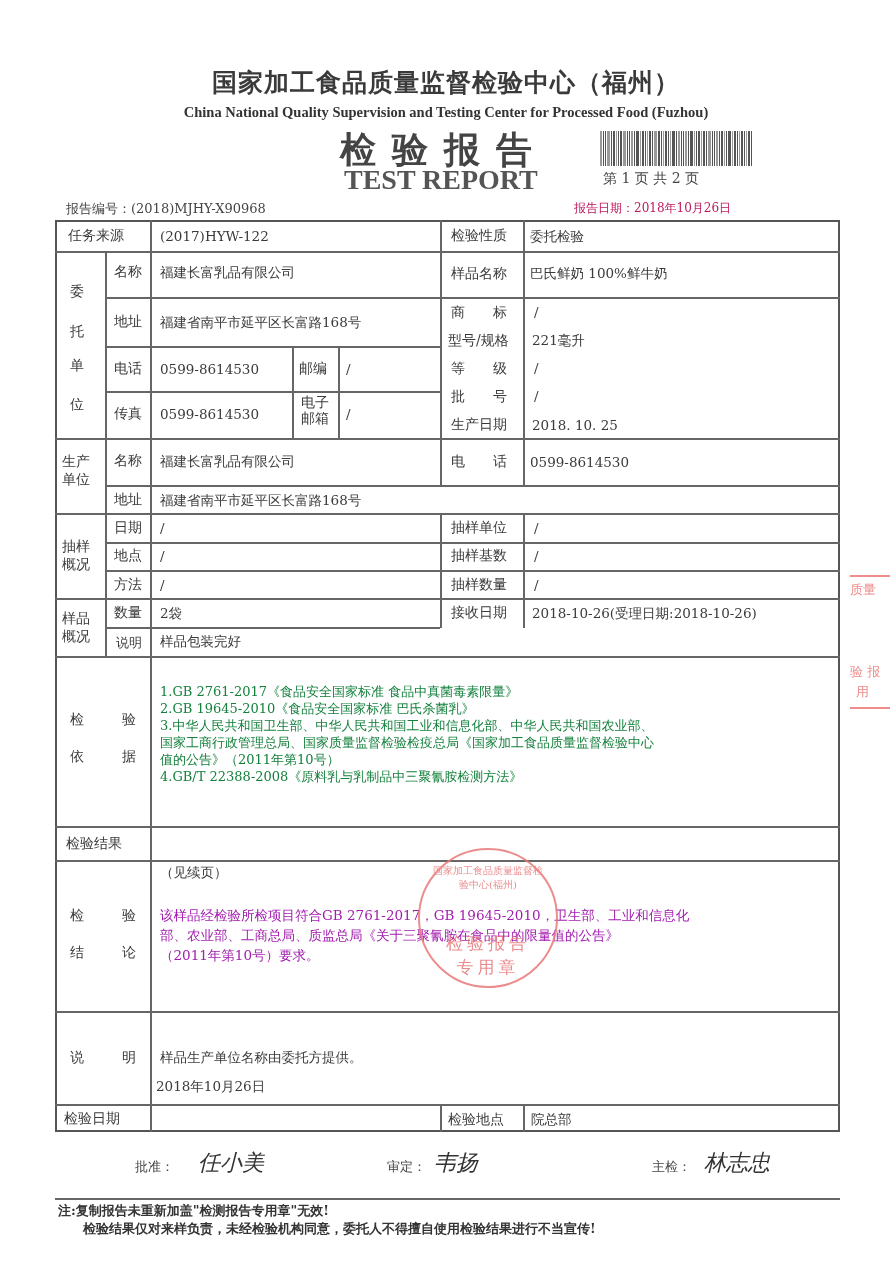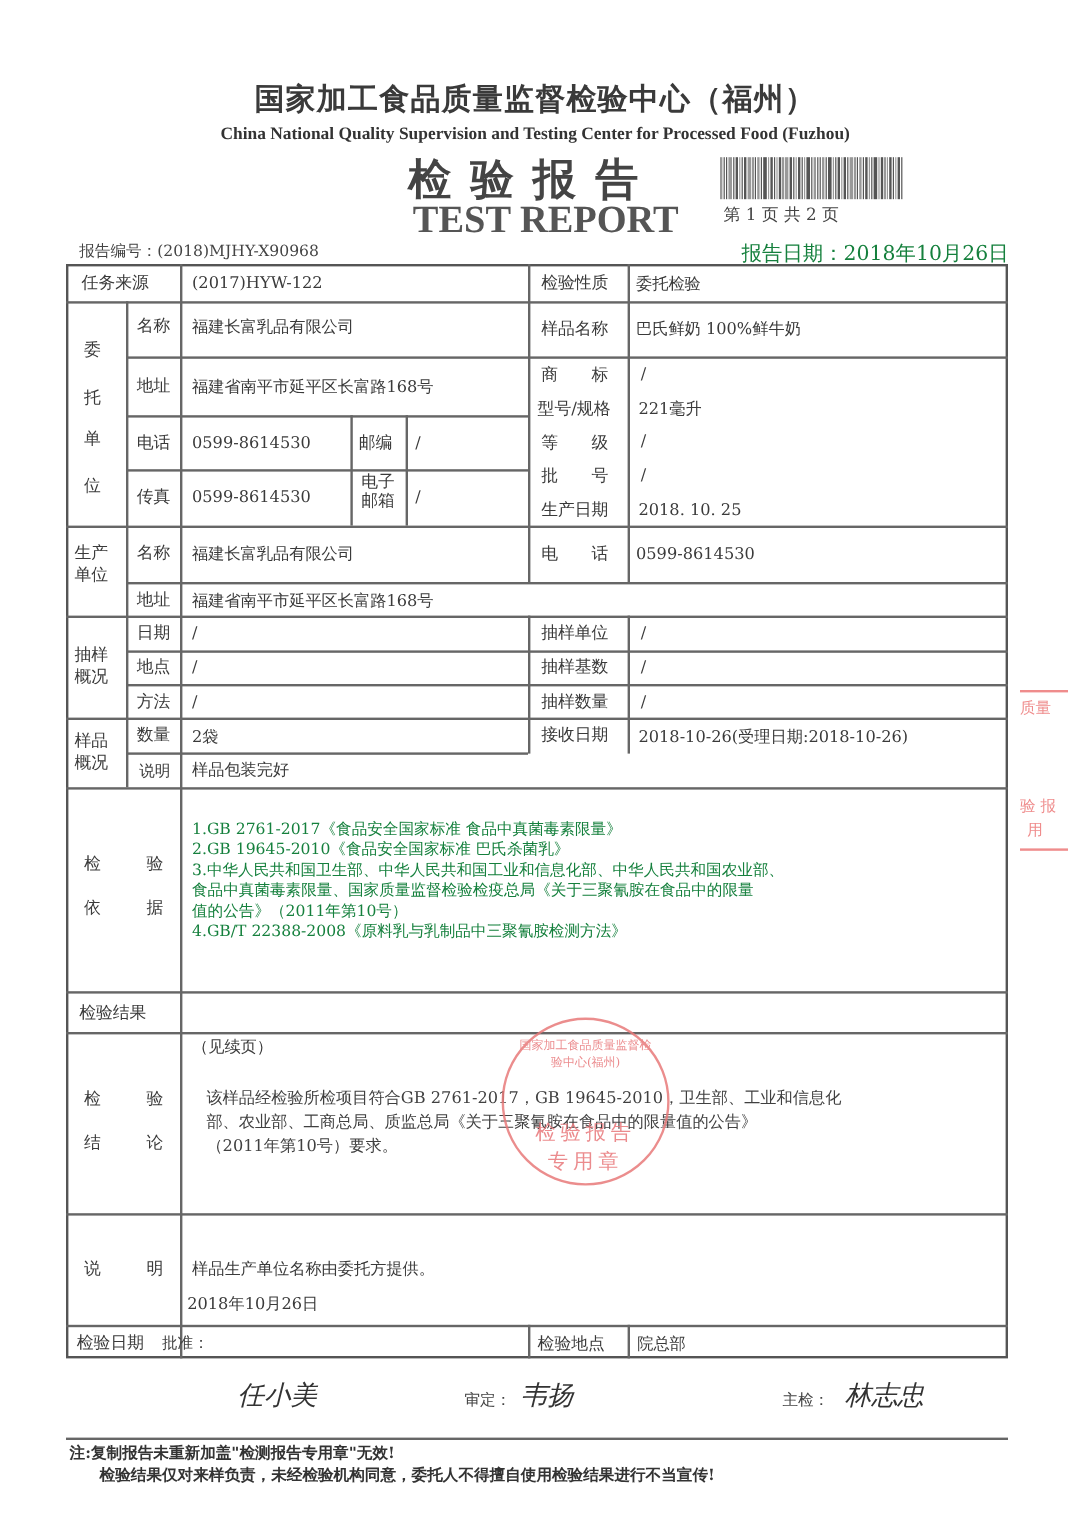--- a/index.html
+++ b/index.html
@@ -5,37 +5,37 @@
   html, body { margin: 0; padding: 0; background: #ffffff; }
   body { width: 892px; height: 1261px; position: relative; overflow: hidden;
          font-family: "DejaVu Serif", "Liberation Serif", serif; color: #333; }
   .abs { position: absolute; }
   .title-cn { left: 0; width: 892px; top: 66px; text-align: center; font-size: 25px; font-weight: bold;
               letter-spacing: 1px; color: #3a3a3a; font-family: "DejaVu Sans", sans-serif; }
   .title-en { left: 0; width: 892px; top: 104px; text-align: center; font-size: 14.5px; font-weight: bold;
               color: #333; font-family: "Liberation Serif", serif; }
   .report-cn { left: 340px; top: 126px; font-size: 36px; letter-spacing: 16px; color: #444;
                font-family: "DejaVu Sans", sans-serif; font-weight: bold; }
-  .report-en { left: 344px; top: 164px; font-size: 32px; font-weight: bold; color: #555;
+  .report-en { left: 344px; top: 164px; font-size: 28px; font-weight: bold; color: #555;
                font-family: "Liberation Serif", serif; letter-spacing: 0px; }
   .barcode { left: 600px; top: 131px; width: 195px; height: 35px; display: flex; gap: 1px; }
   .barcode span { display: block; background: #555; height: 100%; }
   .page-info { left: 603px; top: 170px; font-size: 14px; color: #444; }
   .report-no { left: 66px; top: 200px; font-size: 13px; color: #444; }
-  .report-date { left: 618px; top: 200px; font-size: 17px; color: #15803d; }
+  .report-date { left: 574px; top: 200px; font-size: 12px; color: #be185d; }
 
   .frame { left: 55px; top: 220px; width: 785px; height: 912px; border: 2px solid #555; box-sizing: border-box; }
   .line-h { position: absolute; height: 1.5px; background: #666; }
   .line-v { position: absolute; width: 1.5px; background: #666; }
   .cell { position: absolute; font-size: 13.5px; color: #3a3a3a; white-space: nowrap; }
   .lbl { font-size: 14px; }
   .vlbl { position: absolute; font-size: 14px; color: #3a3a3a; text-align: center; }
 
   .basis-text { position: absolute; left: 160px; top: 683px; font-size: 13px; line-height: 17px; color: #15803d; }
-  .concl-text { position: absolute; left: 172px; top: 905px; font-size: 13.5px; line-height: 20px; color: #404040; width: 560px; }
+  .concl-text { position: absolute; left: 160px; top: 905px; font-size: 13.5px; line-height: 20px; color: #a21caf; width: 560px; }
 
   .seal { position: absolute; left: 418px; top: 848px; width: 140px; height: 140px; border: 2px solid #e87a7a;
           border-radius: 50%; box-sizing: border-box; color: #e8777a; opacity: 0.85; }
   .seal .arc { position: absolute; left: 12px; top: 14px; width: 112px; text-align: center; font-size: 10px; }
   .seal .l1 { position: absolute; left: 0; width: 136px; top: 82px; text-align: center; font-size: 17px; letter-spacing: 4px; }
   .seal .l2 { position: absolute; left: 0; width: 136px; top: 106px; text-align: center; font-size: 17px; letter-spacing: 4px; }
 
   .side-seal { position: absolute; left: 846px; top: 567px; width: 46px; height: 146px; color: #ef8c8c; font-size: 13px; }
   .side-seal .s1 { position: absolute; top: 14px; left: 4px; }
   .side-seal .s2 { position: absolute; top: 96px; left: 4px; }
@@ -230,21 +230,21 @@
 <div class="cell" style="left:160px;top:633px">样品包装完好</div>
 
 <div class="vlbl" style="left:70px;top:711px">检</div>
 <div class="vlbl" style="left:122px;top:711px">验</div>
 <div class="vlbl" style="left:70px;top:748px">依</div>
 <div class="vlbl" style="left:122px;top:748px">据</div>
 <div class="basis-text">
   <div>1.GB 2761-2017《食品安全国家标准 食品中真菌毒素限量》</div>
   <div>2.GB 19645-2010《食品安全国家标准 巴氏杀菌乳》</div>
   <div>3.中华人民共和国卫生部、中华人民共和国工业和信息化部、中华人民共和国农业部、</div>
-  <div>食品中真菌毒素限量、国家质量监督检验检疫总局《关于三聚氰胺在食品中的限量</div>
+  <div>国家工商行政管理总局、国家质量监督检验检疫总局《国家加工食品质量监督检验中心</div>
   <div>值的公告》（2011年第10号）</div>
   <div>4.GB/T 22388-2008《原料乳与乳制品中三聚氰胺检测方法》</div>
 </div>
 
 <div class="cell lbl" style="left:66px;top:835px">检验结果</div>
 <div class="cell" style="left:160px;top:864px">（见续页）</div>
 
 <div class="vlbl" style="left:70px;top:907px">检</div>
 <div class="vlbl" style="left:122px;top:907px">验</div>
 <div class="vlbl" style="left:70px;top:944px">结</div>
@@ -271,21 +271,21 @@
 
 <div class="vlbl" style="left:70px;top:1049px">说</div>
 <div class="vlbl" style="left:122px;top:1049px">明</div>
 <div class="cell" style="left:160px;top:1049px">样品生产单位名称由委托方提供。</div>
 
 <div class="cell lbl" style="left:64px;top:1110px">检验日期</div>
 <div class="cell" style="left:156px;top:1078px">2018年10月26日</div>
 <div class="cell lbl" style="left:448px;top:1111px">检验地点</div>
 <div class="cell" style="left:531px;top:1111px">院总部</div>
 
-<div class="sign-label" style="left:135px;top:1110px">批准：</div>
+<div class="sign-label" style="left:135px;top:1158px">批准：</div>
 <div class="signature" style="left:198px;top:1148px">任小美</div>
 <div class="sign-label" style="left:387px;top:1158px">审定：</div>
 <div class="signature" style="left:434px;top:1148px">韦扬</div>
 <div class="sign-label" style="left:652px;top:1158px">主检：</div>
 <div class="signature" style="left:704px;top:1148px">林志忠</div>
 
 <div class="bottom-rule"></div>
 <div class="note1">注:复制报告未重新加盖"检测报告专用章"无效!</div>
 <div class="note2">检验结果仅对来样负责，未经检验机构同意，委托人不得擅自使用检验结果进行不当宣传!</div>
 

